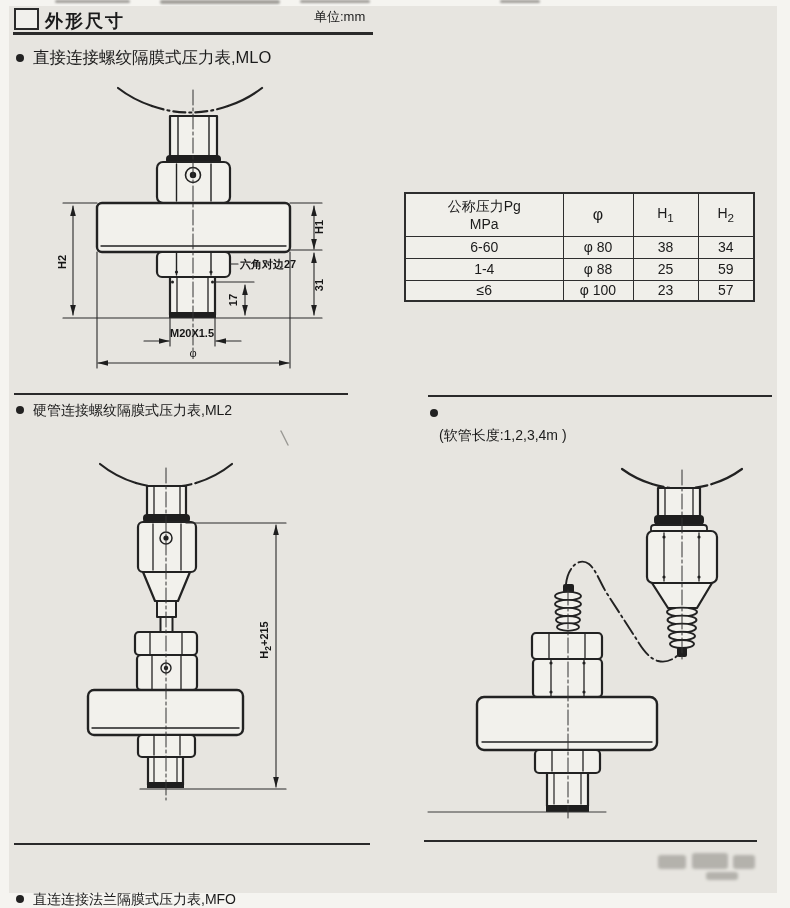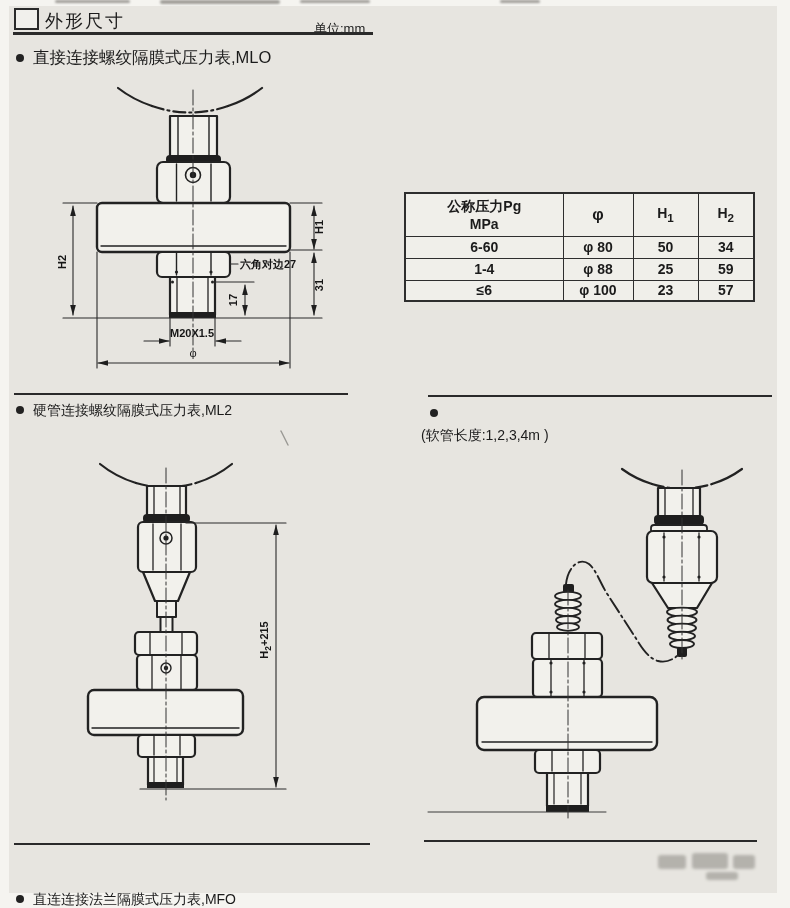--- a/index.html
+++ b/index.html
@@ -1,19 +1,19 @@
 <!DOCTYPE html>
 <html><head>
 <meta charset="utf-8">
 <style>
   html,body{margin:0;padding:0;}
   .page{position:relative;width:790px;height:908px;background:#e7e5e0;overflow:hidden;font-family:"Liberation Sans",sans-serif;color:#1b1b1b;}
   .abs{position:absolute;}
   .edge{position:absolute;background:#f5f4f0;}
-  .hdr-title{font-size:18px;font-weight:normal;letter-spacing:2px;}
+  .hdr-title{font-size:18px;font-weight:bold;letter-spacing:2px;}
   .unit{font-size:13px;}
   .sec-title{font-size:14px;font-weight:normal;}
   .sec-title-lg{font-size:16.5px;font-weight:normal;}
   .bullet{display:inline-block;width:8px;height:8px;border-radius:50%;background:#222;vertical-align:middle;margin-right:9px;position:relative;top:-1px;}
   .rule{position:absolute;background:#2a2a2a;}
   table.dims{border-collapse:collapse;table-layout:fixed;background:#f0efea;border:2.5px solid #2e2e2e;}
   table.dims td{border:1.6px solid #2e2e2e;text-align:center;font-size:14px;padding:0;}
   .smudge{position:absolute;background:#a09e99;filter:blur(1.2px);border-radius:2px;}
   .bleed{position:absolute;background:#b4b2ac;filter:blur(1.8px);border-radius:3px;}
   svg text{font-family:"Liberation Sans",sans-serif;}
@@ -29,63 +29,63 @@
   <div class="edge" style="left:0;top:893px;width:790px;height:15px;"></div>
   <div class="edge" style="left:777px;top:0;width:13px;height:908px;"></div>
 
   <div class="smudge" style="left:55px;top:0;width:75px;height:3px;"></div>
   <div class="smudge" style="left:160px;top:0;width:120px;height:4px;"></div>
   <div class="smudge" style="left:300px;top:0;width:70px;height:3px;"></div>
   <div class="smudge" style="left:500px;top:0;width:40px;height:3px;"></div>
 
   <div class="abs" style="left:14px;top:8px;width:21px;height:18px;border:2px solid #2a2a2a;background:#f1f0ec;"></div>
   <div class="abs hdr-title" style="left:45px;top:9px;">外形尺寸</div>
-  <div class="abs unit" style="left:314px;top:20px;text-decoration:underline;">单位:mm</div>
+  <div class="abs unit" style="left:314px;top:8px;">单位:mm</div>
   <div class="rule" style="left:13px;top:32px;width:360px;height:2.5px;"></div>
 
   <div class="abs" style="left:16px;top:47px;"><span class="bullet"></span><span class="sec-title-lg">直接连接螺纹隔膜式压力表,MLO</span></div>
 
   <div class="rule" style="left:14px;top:393px;width:334px;height:2px;"></div>
   <div class="abs" style="left:16px;top:401px;"><span class="bullet"></span><span class="sec-title">硬管连接螺纹隔膜式压力表,ML2</span></div>
 
   <div class="rule" style="left:428px;top:395px;width:344px;height:2px;"></div>
   <div class="abs" style="left:430px;top:404px;"><span class="bullet"></span></div>
-  <div class="abs sec-title" style="left:421px;top:427px;">(软管长度:1,2,3,4m )</div>
+  <div class="abs sec-title" style="left:439px;top:427px;">(软管长度:1,2,3,4m )</div>
 
   <div class="rule" style="left:14px;top:843px;width:356px;height:2px;"></div>
   <div class="abs" style="left:16px;top:853px;margin-top:37px;"><span class="bullet"></span><span class="sec-title">直连连接法兰隔膜式压力表,MFO</span></div>
 
   <div class="rule" style="left:424px;top:840px;width:333px;height:2px;"></div>
 
   <div class="bleed" style="left:658px;top:855px;width:28px;height:14px;"></div>
   <div class="bleed" style="left:692px;top:853px;width:36px;height:16px;"></div>
   <div class="bleed" style="left:733px;top:855px;width:22px;height:14px;"></div>
   <div class="bleed" style="left:706px;top:872px;width:32px;height:8px;"></div>
 
-  <table class="dims abs" style="left:404px;top:192px;width:349px;height:108px;font-weight:bold;">
+  <table class="dims abs" style="left:404px;top:192px;width:349px;height:108px;">
     <colgroup>
         <col style="width:158px">
         <col style="width:70px">
         <col style="width:65px">
         <col style="width:56px">
       </colgroup>
     <tbody>
         <tr style="height:43px;">
       <td>
             <div>公称压力Pg</div>
             <div>MPa</div>
           </td>
       <td style="font-size:16px;">φ</td>
       <td><span>H</span><sub>1</sub></td>
       <td><span>H</span><sub>2</sub></td>
     </tr>
     <tr style="height:22px;">
       <td>6-60</td>
       <td>φ 80</td>
-      <td>50</td>
+      <td>38</td>
       <td>34</td>
     </tr>
     <tr style="height:22px;padding-left:20px;">
       <td>1-4</td>
       <td>φ 88</td>
       <td>25</td>
       <td>59</td>
     </tr>
     <tr style="height:21px;">
       <td>≤6</td>

